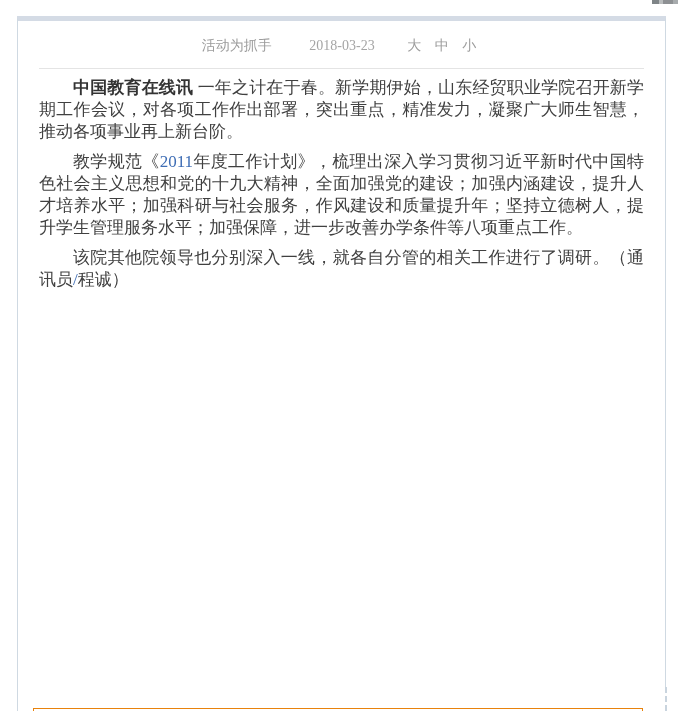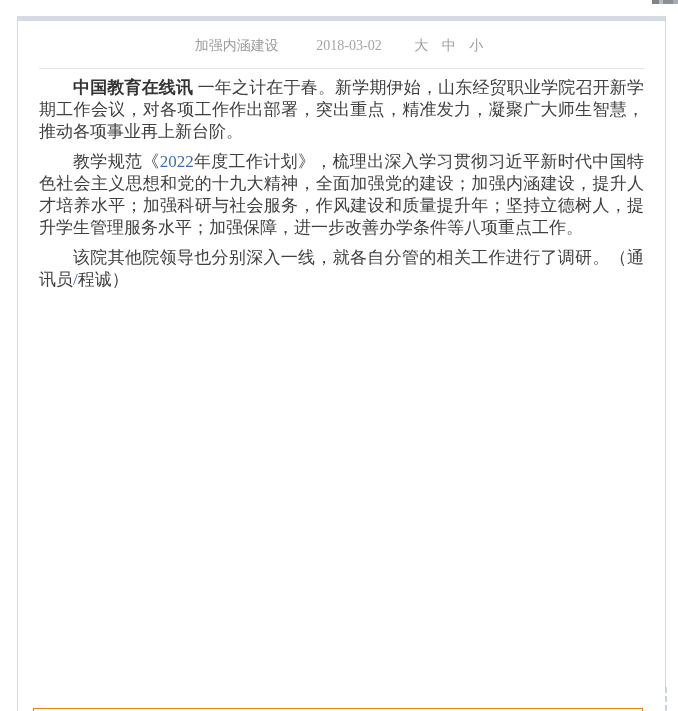--- a/index.html
+++ b/index.html
@@ -41,33 +41,33 @@
 </style>
 </head>
 <body>
 
 <div class="corner-fragment"></div>
 
 <div class="article-box">
 
 
   <div class="meta-row">
-    <span class="meta-source">加强内涵建设</span>
-    <span class="meta-date">2018-03-02</span>
+    <span class="meta-source">活动为抓手</span>
+    <span class="meta-date">2018-03-23</span>
     <span class="font-btn">大</span>
     <span class="font-btn">中</span>
     <span class="font-btn">小</span>
   </div>
 
   <hr class="header-rule">
 
   <div class="article-body">
     <p><span class="lead-in">中国教育在线讯</span><span> 一年之计在于春。新学期伊始，山东经贸职业学院召开新学期工作会议，对各项工作作出部署，突出重点，精准发力，凝聚广大师生智慧，推动各项事业再上新台阶。</span></p>
 
-    <p><span>教学规范《</span><span class="inline-link">2022</span><span>年度工作计划》，梳理出深入学习贯彻习近平新时代中国特色社会主义思想和党的十九大精神，全面加强党的建设；加强内涵建设，提升人才培养水平；加强科研与社会服务，作风建设和质量提升年；坚持立德树人，提升学生管理服务水平；加强保障，进一步改善办学条件等八项重点工作。</span></p>
+    <p><span>教学规范《</span><span class="inline-link">2011</span><span>年度工作计划》，梳理出深入学习贯彻习近平新时代中国特色社会主义思想和党的十九大精神，全面加强党的建设；加强内涵建设，提升人才培养水平；加强科研与社会服务，作风建设和质量提升年；坚持立德树人，提升学生管理服务水平；加强保障，进一步改善办学条件等八项重点工作。</span></p>
 
 
 
     <p><span>该院其他院领导也分别深入一线，就各自分管的相关工作进行了调研。（通讯员</span><span class="inline-link">/</span><span>程诚）</span></p>
   </div>
 
 </div>
 
 <div class="right-dash"></div>
 

